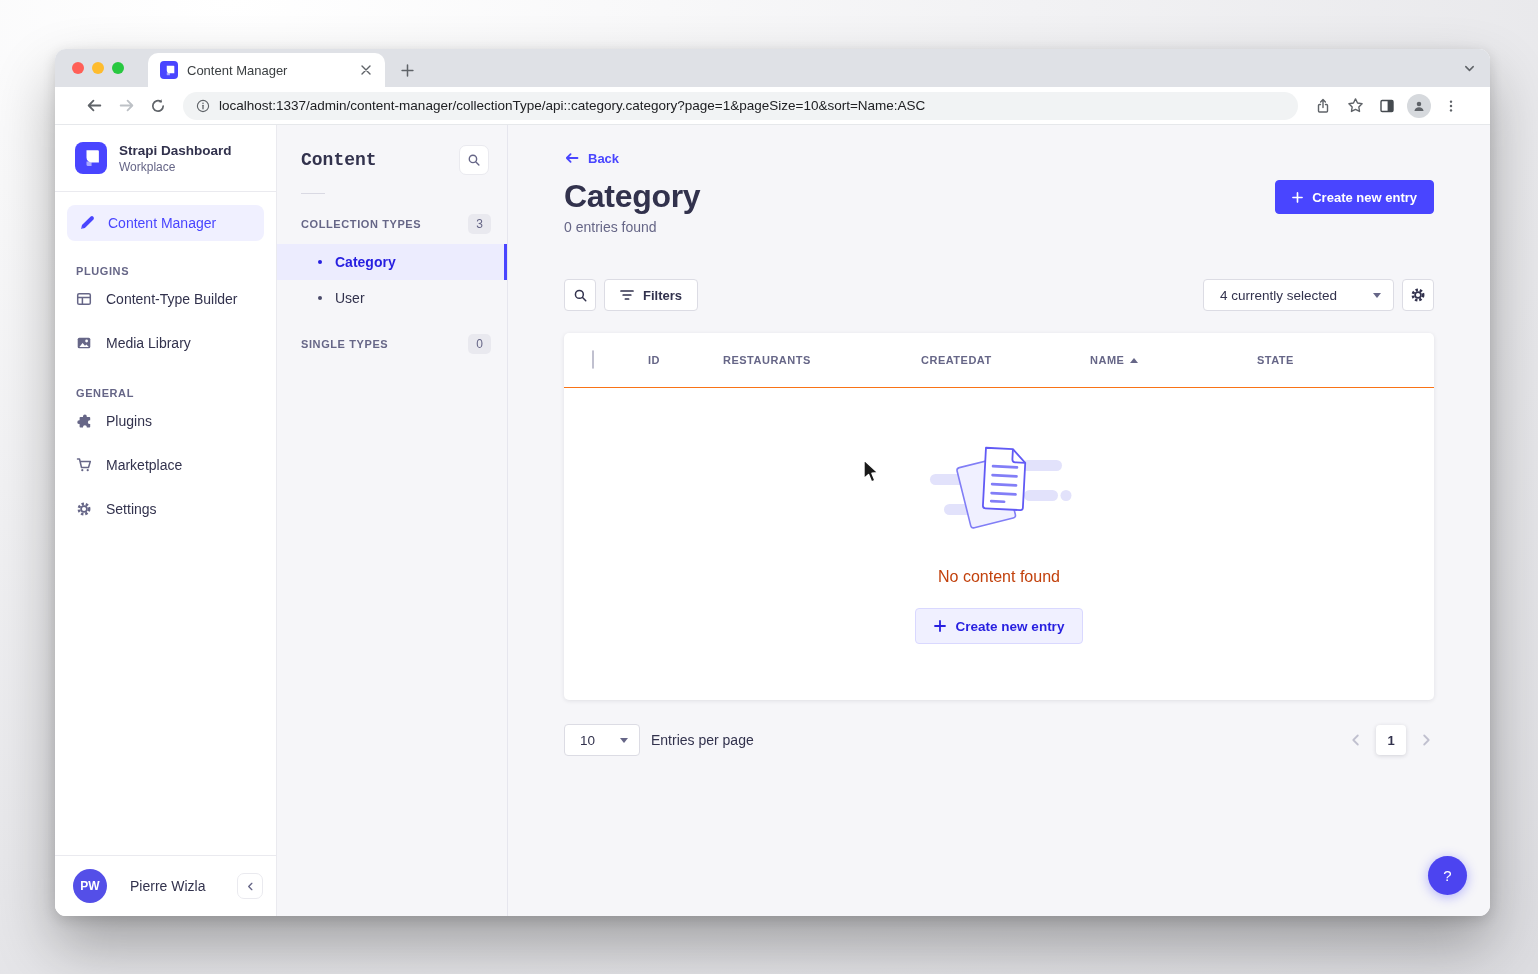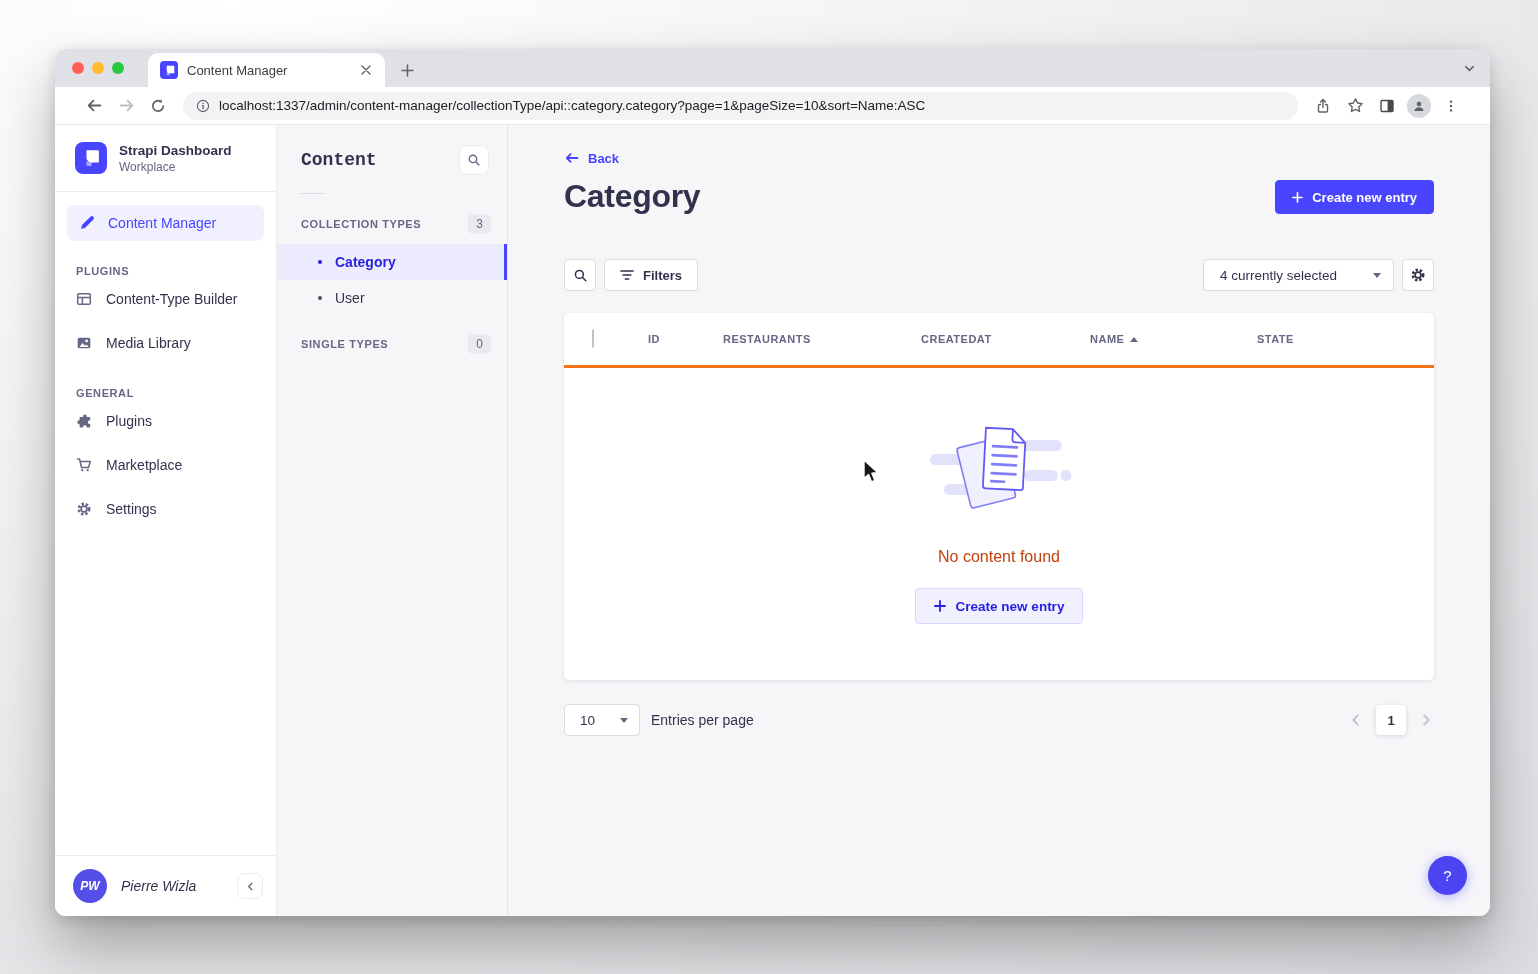--- a/index.html
+++ b/index.html
@@ -40,21 +40,21 @@
   .mainnav { width:222px; flex:none; background:#fff; border-right:1px solid #eaeaef; display:flex; flex-direction:column; }
   .brand { display:flex; align-items:center; gap:12px; padding:17px 20px; border-bottom:1px solid #eaeaef; }
   .brand-logo { width:32px; height:32px; border-radius:8px; background:#4945ff; flex:none; }
   .brand-title { font-size:13.5px; font-weight:700; color:#32324d; }
   .brand-sub { font-size:12px; color:#666687; margin-top:2px; }
   .cm-item { margin:13px 12px 2px; height:36px; border-radius:8px; background:#f0f0ff; color:#4945ff;
     display:flex; align-items:center; gap:13px; padding:0 12px; font-size:14px; font-weight:500; cursor:pointer; }
   .nav-label { margin-top:22px; padding:0 21px; font-size:11px; font-weight:700; letter-spacing:.6px; color:#666687; }
   .nav-item { height:44px; display:flex; align-items:center; gap:14px; padding:0 21px; font-size:14px; color:#32324d; cursor:pointer; }
   .nav-item .ico { color:#666687; display:flex; }
-  .nav-footer { margin-top:auto; border-top:1px solid #eaeaef; display:flex; align-items:center; gap:14px; padding:13px 13px 13px 18px;font-style:italic; }
+  .nav-footer { margin-top:auto; border-top:1px solid #eaeaef; display:flex; align-items:center; gap:23px; padding:13px 13px 13px 18px; }
   .user-avatar { width:34px; height:34px; border-radius:50%; background:#544fe8; color:#fff; font-size:12px; font-weight:700; flex:none; }
   .user-name { flex:1; font-size:14px; color:#32324d; }
   .collapse-btn { width:26px; height:26px; background:#fff; border:1px solid #eaeaef; border-radius:7px; color:#666687; cursor:pointer; }
 
   
   .subnav { width:231px; flex:none; background:#f6f6f9; border-right:1px solid #e6e6ee; padding-top:20px; }
   .subnav-header { display:flex; align-items:center; justify-content:space-between; padding:0 18px 0 24px; }
   .subnav-title { font-size:18px; font-weight:700; color:#32324d;font-family:Liberation Mono, monospace; }
   .subnav-search { width:30px; height:30px; background:#fff; border:1px solid #eaeaef; border-radius:7px; color:#666687; cursor:pointer; }
   .subnav-divider { width:24px; height:1px; background:#d9d9e3; margin:18px 0 10px 24px; }
@@ -80,21 +80,21 @@
   .actions-row { display:flex; align-items:center; gap:8px; margin-top:44px; }
   .icon-btn { width:32px; height:32px; background:#fff; border:1px solid #dcdce4; border-radius:4px; color:#32324d; cursor:pointer; }
   .btn-filters { height:32px; background:#fff; border:1px solid #dcdce4; border-radius:4px; display:inline-flex; align-items:center; gap:9px;
     padding:0 15px; font-size:13px; font-weight:600; color:#32324d; cursor:pointer; font-family:inherit; }
   .spacer { flex:1; }
   .field-select { height:32px; min-width:191px; background:#fff; border:1px solid #dcdce4; border-radius:4px; display:inline-flex; align-items:center;
     justify-content:space-between; gap:14px; padding:0 12px 0 16px; font-size:13.5px; color:#32324d; cursor:pointer; }
   .caret-down { width:0; height:0; border-left:4px solid transparent; border-right:4px solid transparent; border-top:5px solid #666687; }
 
   .table-card { margin-top:22px; height:367px; background:#fff; border-radius:5px; box-shadow:0 1px 4px rgba(33,33,52,.1); display:flex; flex-direction:column; }
-  .table-head { display:grid; grid-template-columns:56px 75px 198px 169px 167px 1fr; align-items:center; height:55px; padding-left:28px; border-bottom:3px solid #f97316; }
+  .table-head { display:grid; grid-template-columns:56px 75px 198px 169px 167px 1fr; align-items:center; height:55px; padding-left:28px; border-bottom:1px solid #f97316; }
   .th { font-size:11px; font-weight:700; letter-spacing:.5px; color:#666687; display:flex; align-items:center; gap:6px; }
   .checkbox { width:20px; height:20px; background:#fff; border:1px solid #c0c0cf; border-radius:4px; cursor:pointer; }
   .sort-caret { width:0; height:0; border-left:4px solid transparent; border-right:4px solid transparent; border-bottom:5px solid #666687; }
   .empty { flex:1; display:flex; flex-direction:column; align-items:center; justify-content:center; padding-bottom:10px; }
   .empty-text { margin-top:24px; font-size:16px; color:#c2410c; }
   .btn-secondary { margin-top:22px; height:36px; background:#f0f0ff; border:1px solid #d9d8ff; border-radius:4px; color:#271fe0;
     font-size:13.5px; font-weight:600; display:inline-flex; align-items:center; gap:10px; padding:0 18px; cursor:pointer; font-family:inherit; }
 
   .pagination-row { display:flex; align-items:center; margin-top:24px; }
   .pagesize-select { width:76px; height:32px; background:#fff; border:1px solid #dcdce4; border-radius:4px; display:inline-flex; align-items:center;
@@ -338,20 +338,21 @@
 
       <div class="title-row">
         <h1 class="page-title">Category</h1>
         <button class="btn-primary">
           <svg width="11" height="11" viewBox="0 0 12 12">
               <path d="M6 1v10M1 6h10" stroke="#fff" stroke-width="1.8" stroke-linecap="round"></path>
             </svg>
           <span>Create new entry</span>
         </button>
       </div>
+      <div class="subtitle">0 entries found</div>
 
       <div class="actions-row">
         <span class="icon-btn center">
           <svg width="15" height="15" viewBox="0 0 16 16" fill="none" stroke="#32324d" stroke-width="1.6" stroke-linecap="round">
               <circle cx="6.8" cy="6.8" r="4.2"></circle>
               <path d="M10.2 10.2 13.6 13.6"></path>
             </svg>
         </span>
         <button class="btn-filters">
           <svg width="14" height="12" viewBox="0 0 14 12">

